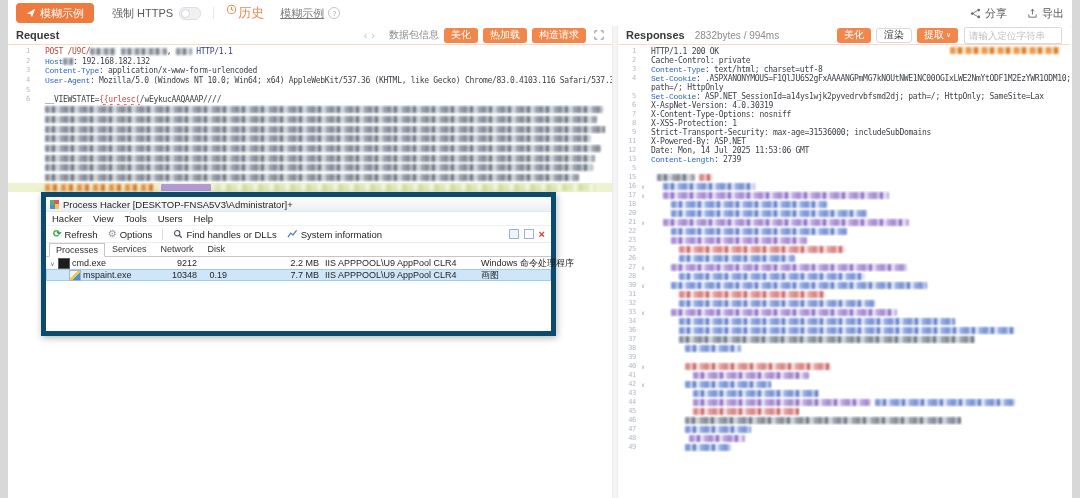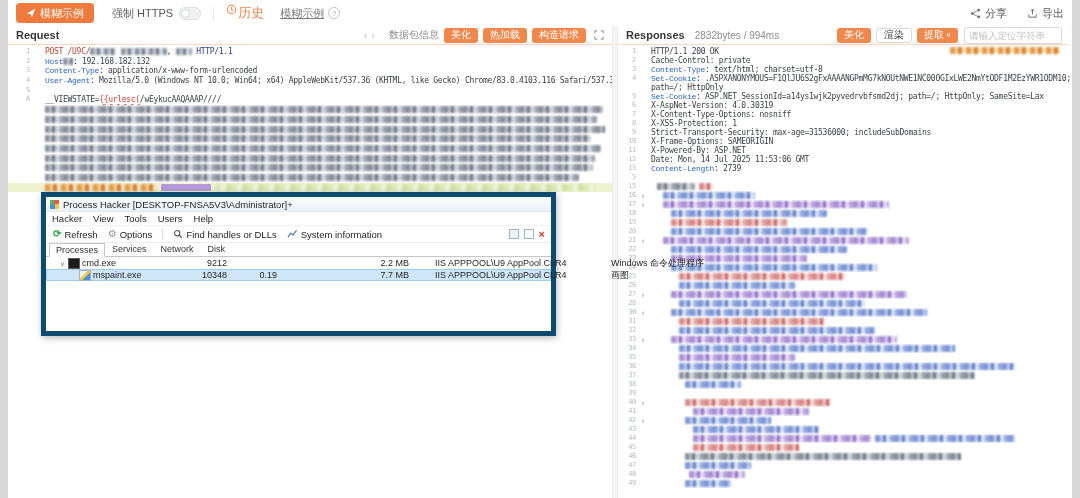--- a/index.html
+++ b/index.html
@@ -87,21 +87,21 @@
   .win-sq{width:8px;height:8px;border:1px solid #9ab4d0;background:#eef4fb;display:inline-block;}
   .win-sq.lite{background:#fff;}
   .win-x{color:#d23b2f;font-weight:bold;font-size:11px;line-height:11px;cursor:pointer;}
   .ph-tabs{height:13px;display:flex;align-items:flex-end;padding:0 3px;border-bottom:1px solid #c6c6c6;}
   .ph-tab{padding:0 6px;font-size:9px;color:#333;border:1px solid transparent;height:12px;line-height:12px;cursor:pointer;}
   .ph-tab.sel{background:#fff;border-color:#c6c6c6;border-bottom-color:#fff;margin-bottom:-1px;}
   .ph-thead{display:flex;height:11px;align-items:center;border-bottom:1px solid #d4d4d4;color:#333;font-size:9px;}
   .ph-th{padding:0 3px;border-right:1px solid #e5e5e5;overflow:hidden;white-space:nowrap;flex:none;}
   .ph-tr{display:flex;height:12px;align-items:center;font-size:9px;white-space:nowrap;cursor:default;}
   .ph-tr.sel{background:#cfe6f9;box-shadow:inset 0 0 0 1px #9fccf0;}
-  .ph-td{padding:0 13px;overflow:hidden;flex:none;}
+  .ph-td{padding:0 3px;overflow:hidden;flex:none;}
   .ph-td.num{text-align:right;}
   .name-cell{display:flex;align-items:center;gap:2px;}
   .expander{font-size:6px;color:#6b6b6b;width:7px;text-align:center;}
   .icon-cmd{width:10px;height:9px;background:#1c1c1c;border:1px solid #5c5c5c;flex:none;}
   .icon-paint{width:10px;height:9px;border:1px solid #a9b4c0;flex:none;
     background:linear-gradient(135deg,#eef3f8 0 40%,#f2c84b 40% 62%,#4a90d9 62% 100%);}
   svg{display:block;}
 </style>
 </head>
 <body>
@@ -305,25 +305,20 @@
               <span class="gut">8</span>
               <span class="fold"></span>
               <span class="lcontent"><span class="seg-sv">X-XSS-Protection: 1</span></span>
             </div>
             <div class="erow">
               <span class="gut">9</span>
               <span class="fold"></span>
               <span class="lcontent"><span class="seg-sv">Strict-Transport-Security: max-age=31536000; includeSubDomains</span></span>
             </div>
             <div class="erow">
-              <span class="gut">10</span>
-              <span class="fold"></span>
-              <span class="lcontent"><span class="seg-sv">X-Frame-Options: SAMEORIGIN</span></span>
-            </div>
-            <div class="erow">
               <span class="gut">11</span>
               <span class="fold"></span>
               <span class="lcontent"><span class="seg-sv">X-Powered-By: ASP.NET</span></span>
             </div>
             <div class="erow">
               <span class="gut">12</span>
               <span class="fold"></span>
               <span class="lcontent"><span class="seg-sv">Date: Mon, 14 Jul 2025 11:53:06 GMT</span></span>
             </div>
             <div class="erow">
@@ -350,50 +345,40 @@
               <span class="gut">17</span>
               <span class="fold">∨</span>
               <span class="lcontent" style="padding-left: 16px;"><span class="mx mx-p" style="width: 226px;"></span></span>
             </div>
             <div class="erow">
               <span class="gut">18</span>
               <span class="fold"></span>
               <span class="lcontent" style="padding-left: 24px;"><span class="mx mx-b" style="width: 156px;"></span></span>
             </div>
             <div class="erow">
-              <span class="gut">19</span>
-              <span class="fold"></span>
-              <span class="lcontent" style="padding-left: 24px;"><span class="mx mx-rr" style="width: 116px;"></span></span>
-            </div>
-            <div class="erow">
               <span class="gut">20</span>
               <span class="fold"></span>
               <span class="lcontent" style="padding-left: 24px;"><span class="mx mx-b" style="width: 196px;"></span></span>
             </div>
             <div class="erow">
               <span class="gut">21</span>
               <span class="fold">∨</span>
               <span class="lcontent" style="padding-left: 16px;"><span class="mx mx-p" style="width: 246px;"></span></span>
             </div>
             <div class="erow">
               <span class="gut">22</span>
               <span class="fold"></span>
               <span class="lcontent" style="padding-left: 24px;"><span class="mx mx-b" style="width: 176px;"></span></span>
             </div>
             <div class="erow">
               <span class="gut">23</span>
               <span class="fold"></span>
               <span class="lcontent" style="padding-left: 24px;"><span class="mx mx-p" style="width: 136px;"></span></span>
             </div>
             <div class="erow">
-              <span class="gut">24</span>
-              <span class="fold"></span>
-              <span class="lcontent" style="padding-left: 24px;"><span class="mx mx-b" style="width: 206px;"></span></span>
-            </div>
-            <div class="erow">
               <span class="gut">25</span>
               <span class="fold"></span>
               <span class="lcontent" style="padding-left: 32px;"><span class="mx mx-rr" style="width: 166px;"></span></span>
             </div>
             <div class="erow">
               <span class="gut">26</span>
               <span class="fold"></span>
               <span class="lcontent" style="padding-left: 32px;"><span class="mx mx-b" style="width: 116px;"></span></span>
             </div>
             <div class="erow">
@@ -423,25 +408,20 @@
             </div>
             <div class="erow">
               <span class="gut">33</span>
               <span class="fold">∨</span>
               <span class="lcontent" style="padding-left: 24px;"><span class="mx mx-p" style="width: 226px;"></span></span>
             </div>
             <div class="erow">
               <span class="gut">34</span>
               <span class="fold"></span>
               <span class="lcontent" style="padding-left: 32px;"><span class="mx mx-b" style="width: 276px;"></span></span>
-            </div>
-            <div class="erow">
-              <span class="gut">35</span>
-              <span class="fold"></span>
-              <span class="lcontent" style="padding-left: 32px;"><span class="mx mx-p" style="width: 116px;"></span></span>
             </div>
             <div class="erow">
               <span class="gut">36</span>
               <span class="fold"></span>
               <span class="lcontent" style="padding-left: 32px;"><span class="mx mx-b" style="width: 336px;"></span></span>
             </div>
             <div class="erow">
               <span class="gut">37</span>
               <span class="fold"></span>
               <span class="lcontent" style="padding-left: 32px;"><span class="mx mx-g" style="width: 296px;"></span></span>

